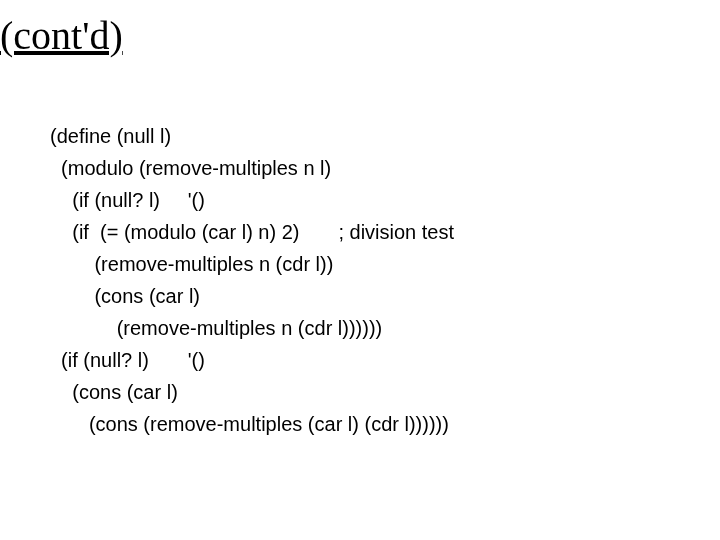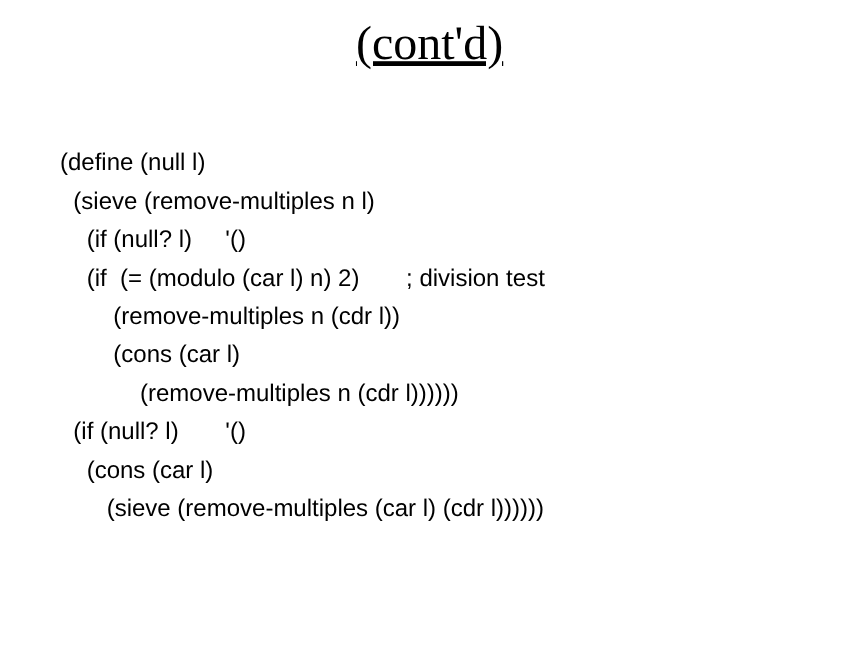--- a/index.html
+++ b/index.html
@@ -16,44 +16,43 @@
     position: relative;
     width: 720px;
     height: 540px;
     box-sizing: border-box;
   }
   .title {
     position: absolute;
     top: 12px;
     left: 0;
     width: 716px;
-    text-align: center;
     font-family: "Times New Roman", Times, serif;
     font-size: 40px;
     text-decoration: underline;
   }
   .code {
     position: absolute;
     top: 88px;
     left: 50px;
     font-size: 20px;
     line-height: 1.6;
     white-space: pre;
   }
 </style>
 </head>
 <body>
 
 <div class="slide">
   <div class="title">(cont'd)</div>
   <div class="code">
 <span>(define (null l)</span>
-<span>  (sieve (remove-multiples n l)</span>
+<span>  (modulo (remove-multiples n l)</span>
 <span>    (if (null? l)     '()</span>
 <span>    (if  (= (modulo (car l) n) 2)       ; division test</span>
 <span>        (remove-multiples n (cdr l))</span>
 <span>        (cons (car l)</span>
 <span>            (remove-multiples n (cdr l))))))</span>
 <span>  (if (null? l)       '()</span>
 <span>    (cons (car l)</span>
-<span>       (sieve (remove-multiples (car l) (cdr l))))))</span>
+<span>       (cons (remove-multiples (car l) (cdr l))))))</span>
 </div>
 </div>
 
 </body></html>

